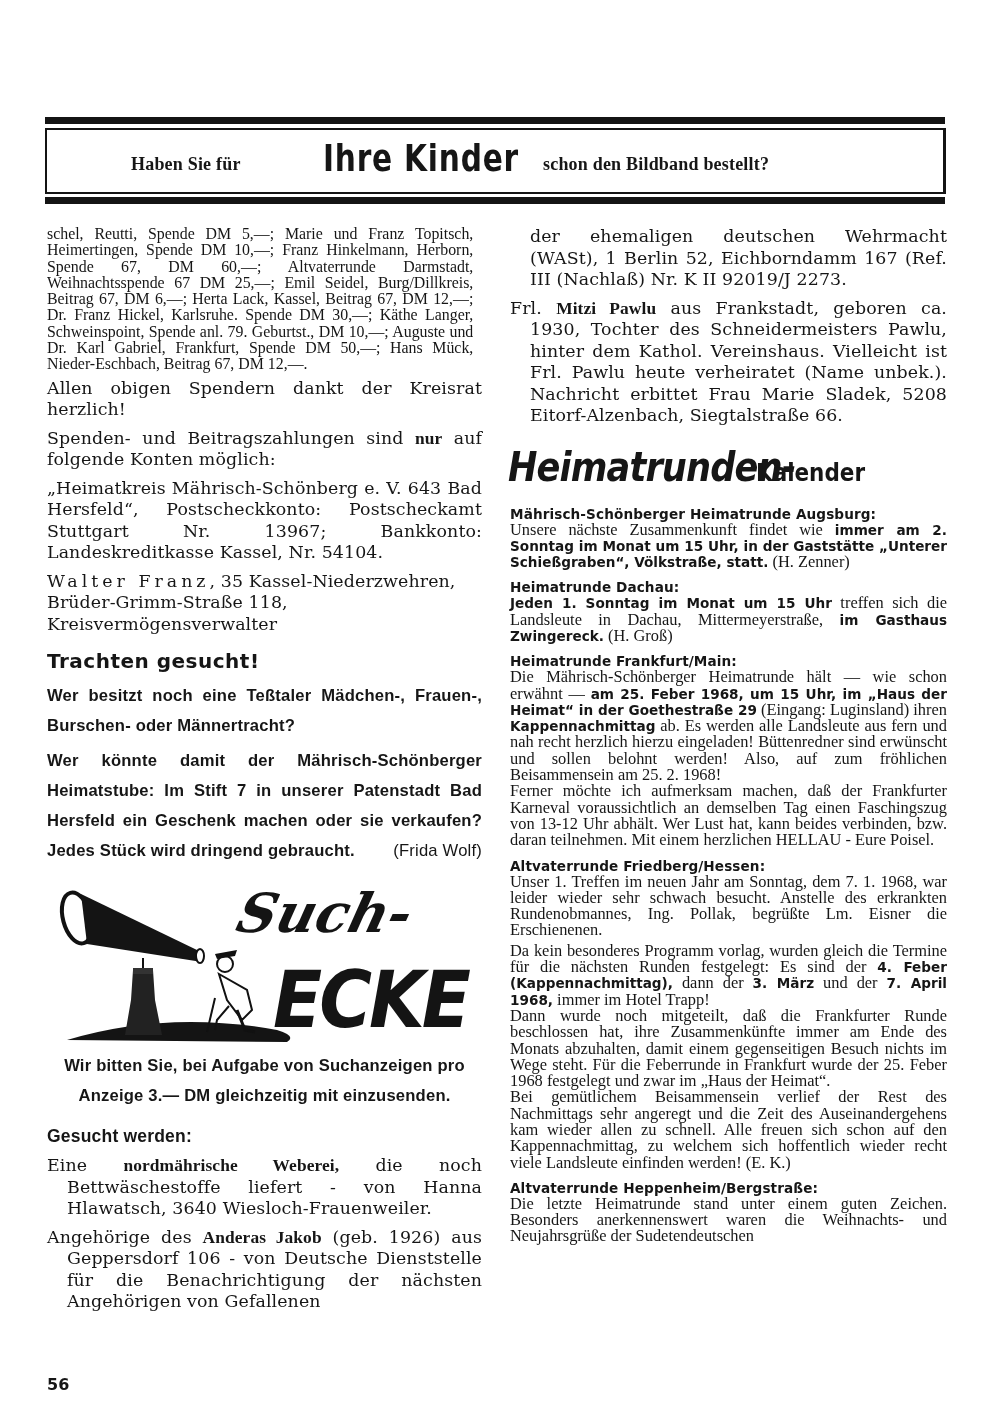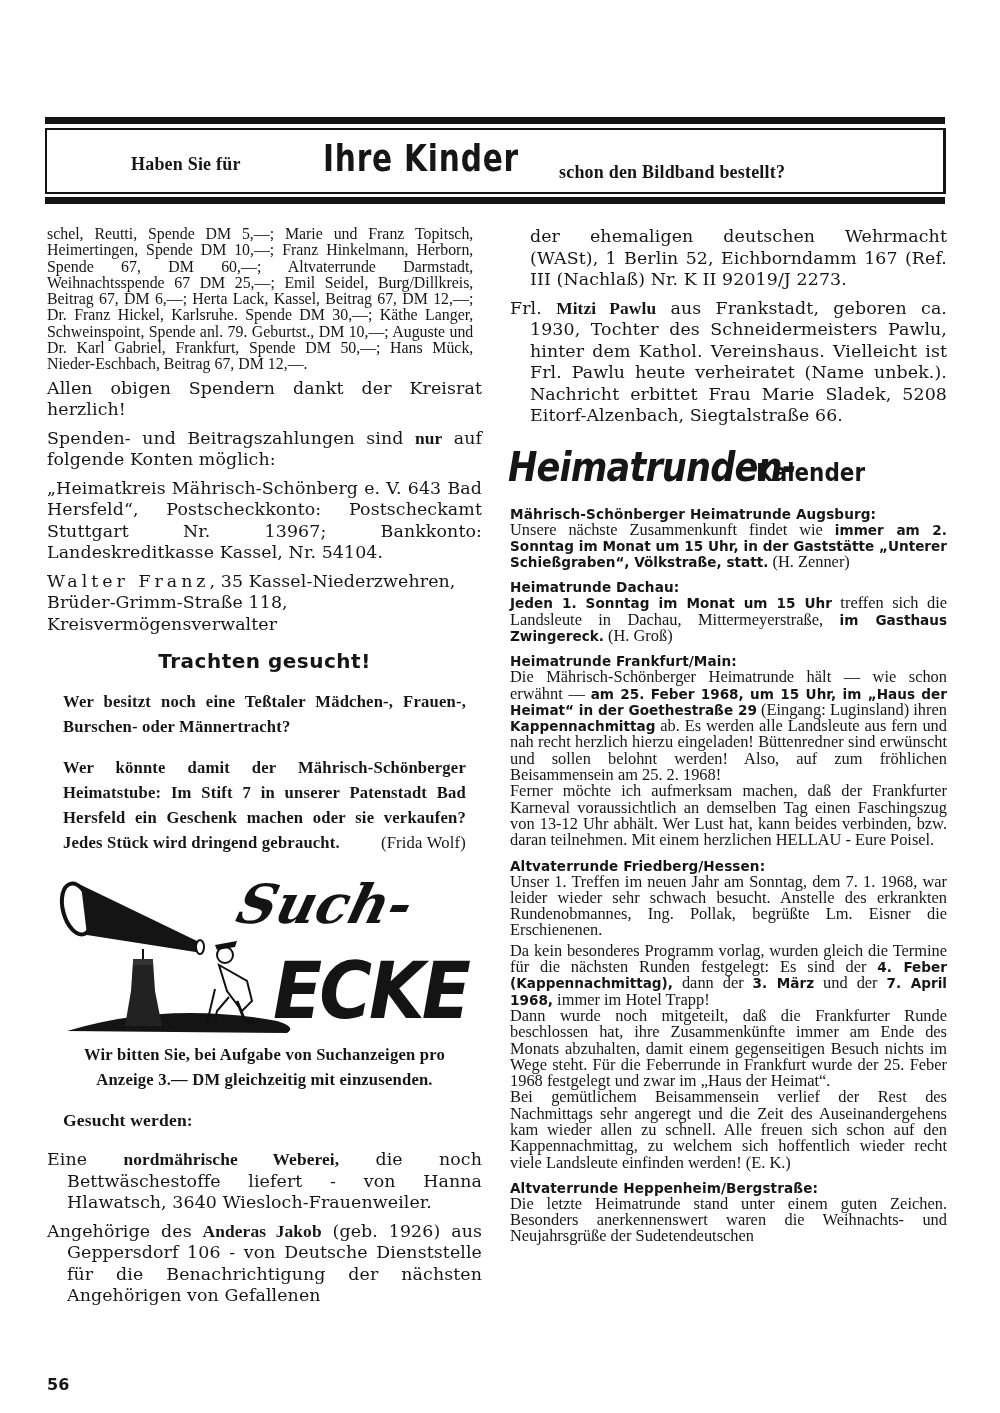--- a/index.html
+++ b/index.html
@@ -13,48 +13,48 @@
   .bar.bottom { top: 197px; }
   .banner {
     position: absolute; left: 45px; top: 128px; width: 896px; height: 62px;
     border: 2px solid #141414; border-right-width: 3px;
   }
   .banner .small {
     position: absolute; top: 24px; font-family: "Liberation Serif", serif;
     font-weight: bold; font-size: 18px; letter-spacing: 0.2px;
   }
   .banner .s1 { left: 84px; }
-  .banner .s2 { left: 512px; margin-top: 8px; }
+  .banner .s2 { left: 496px; }
   .banner .big {
     position: absolute; left: 276px; top: 6px; font-family: "DejaVu Sans", sans-serif;
     font-weight: bold; font-size: 38px; transform: scaleX(0.78); transform-origin: left center;
     letter-spacing: 1px;
   }
 
   .col { position: absolute; top: 226px; }
   .col.left { left: 47px; width: 435px; }
   .col.right { left: 510px; width: 437px; }
 
   .small-serif {
     font-family: "Liberation Serif", serif; font-size: 16.2px; line-height: 16.3px;
     text-align: justify; margin: 0; transform: scaleX(0.98); transform-origin: left;
   }
   .body-serif {
     font-family: "DejaVu Serif", serif; font-size: 17.4px; line-height: 21.5px;
     text-align: justify; margin: 0; letter-spacing: 0.1px;
   }
   .body-serif.gap { margin-top: 7px; }
   .bold-serif {
-    font-family: Liberation Serif, serif; font-weight: bold; font-size: 16.6px; line-height: 25px;
-    text-align: justify; margin: 16px; letter-spacing: 0.2px;
+    font-family: Liberation Sans, sans-serif; font-weight: bold; font-size: 16.6px; line-height: 30px;
+    text-align: justify; margin: 0; letter-spacing: 0.2px;
   }
   .indent-hang { padding-left: 20px; text-indent: -20px; }
   .hdr-trachten {
     font-family: "DejaVu Sans", sans-serif; font-weight: bold; font-size: 20px;
-    text-align: center; margin: 14px 0 8px 0; letter-spacing: 0.5px;
+    margin: 14px 0 8px 0; letter-spacing: 0.5px;
   }
   .sans-hdr {
     font-family: "DejaVu Sans", sans-serif; font-weight: bold; font-size: 13.6px;
     line-height: 16px; margin: 0; letter-spacing: 0.1px;
   }
   .sans-b { font-family: "DejaVu Sans", sans-serif; font-weight: bold; font-size: 13.6px; }
   .cal-text {
     font-family: "Liberation Serif", serif; font-size: 16.4px; line-height: 16.3px;
     text-align: justify; margin: 0;
   }

